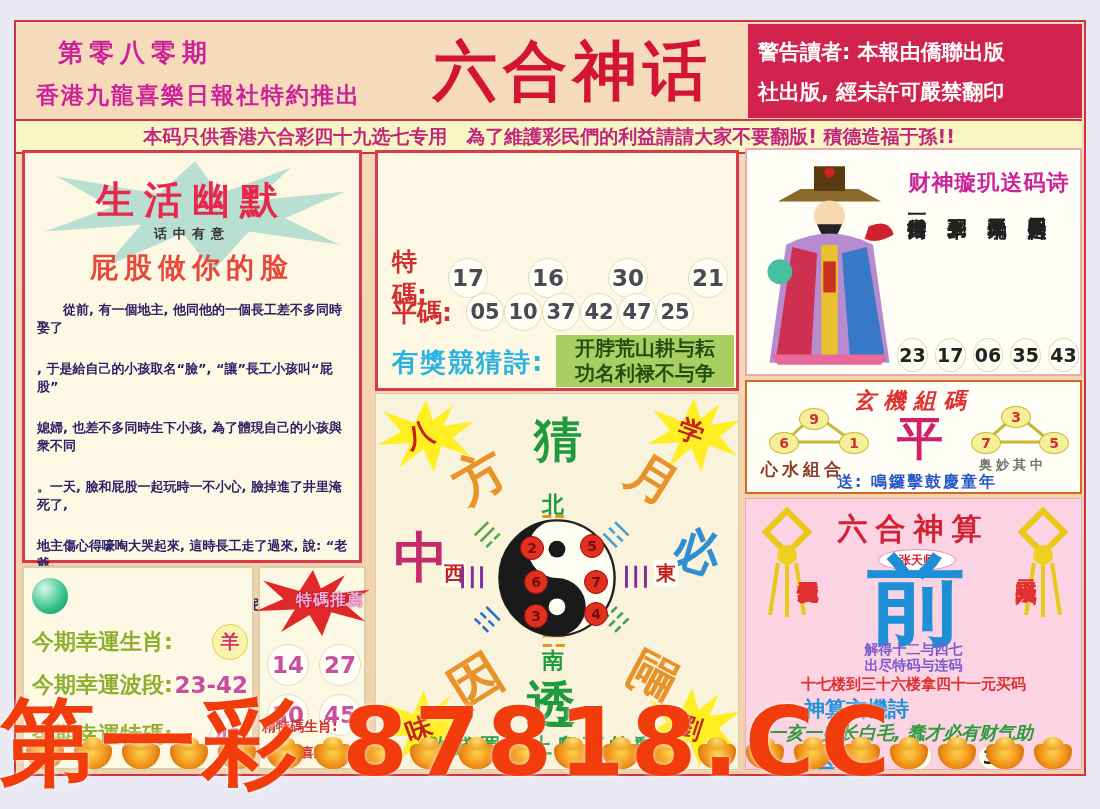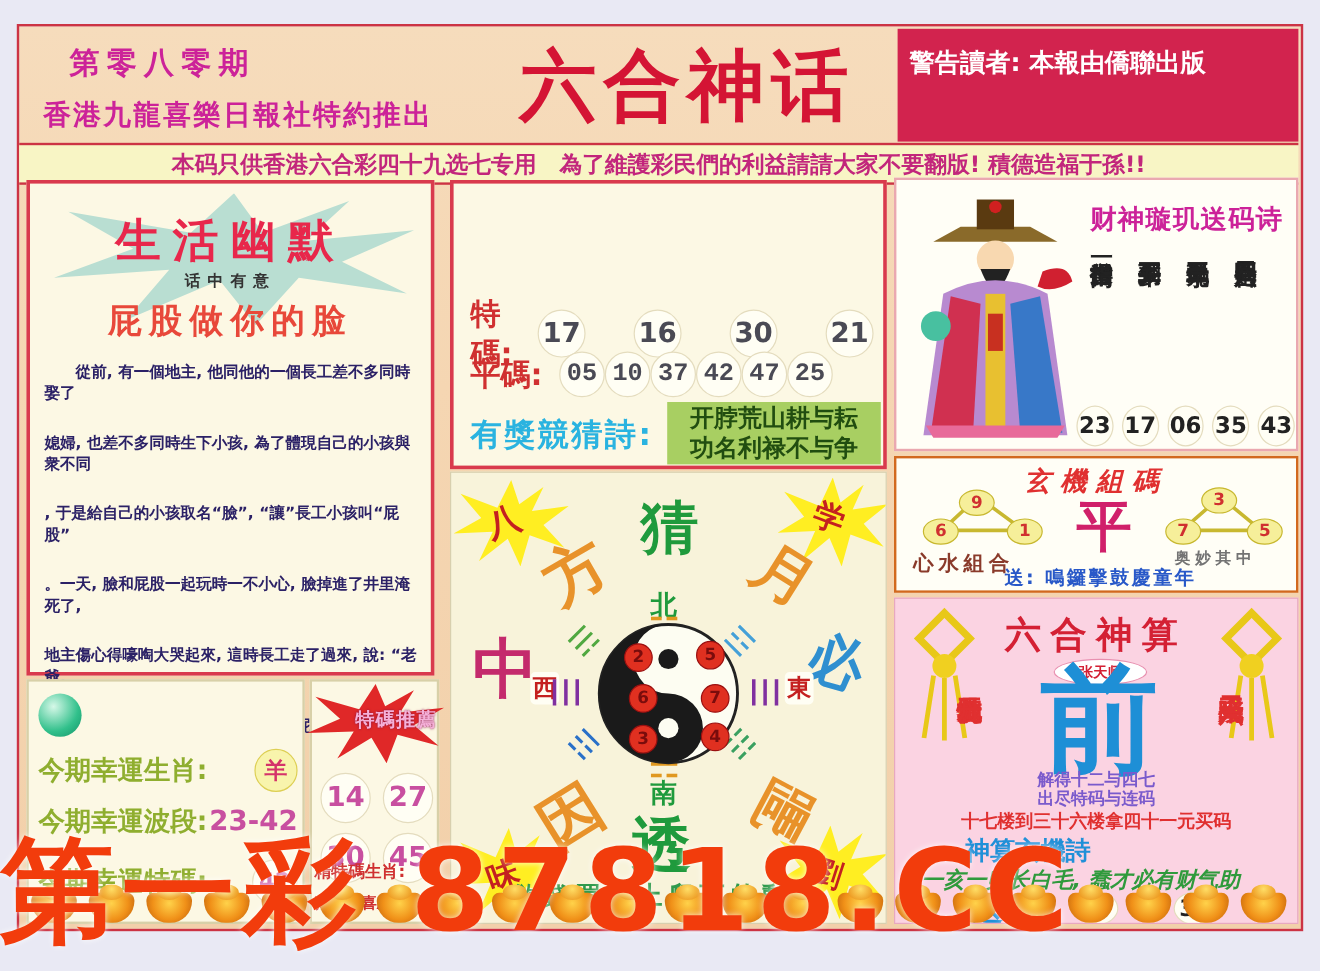--- a/index.html
+++ b/index.html
@@ -25,35 +25,36 @@
 <body>
 
 <div id="stage">
   <div id="paper"></div>
 
   <div class="abs" style="left:58px;top:36px;font-size:25px;font-weight:bold;color:#cc2299;letter-spacing:6px;">第零八零期</div>
   <div class="abs serif" style="left:388px;top:28px;width:370px;text-align:center;font-size:64px;font-weight:bold;color:#d41434;letter-spacing:6px;">六合神话</div>
   <div class="abs" style="left:36px;top:80px;font-size:23px;font-weight:bold;color:#cc2299;letter-spacing:2px;">香港九龍喜樂日報社特約推出</div>
   <div class="abs" style="left:748px;top:24px;width:334px;height:94px;background:#d2234e;color:#fff;font-size:21px;font-weight:bold;padding:8px 10px;box-sizing:border-box;line-height:40px;">
     <div>警告讀者: 本報由僑聯出版</div>
+    <div>社出版, 經未許可嚴禁翻印</div>
   </div>
 
   <div class="abs" style="left:16px;top:119px;width:1066px;height:31px;background:#f8f5c5;border-top:2px solid #cc3344;border-bottom:2px solid #cc3344;display:flex;align-items:center;justify-content:center;">
     <span style="font-size:19px;font-weight:bold;color:#c2267c;">本码只供香港六合彩四十九选七专用　為了維護彩民們的利益請請大家不要翻版! 積德造福于孫!!</span>
   </div>
 
   <div class="panel" style="left:22px;top:150px;width:340px;height:413px;background:#fcf8e4;border:3px solid #d93a4d;">
     <div class="abs flatburst" style="left:20px;top:8px;width:300px;height:110px;background:#b9ded2;"></div>
     <div class="abs" style="left:0;top:22px;width:100%;text-align:center;font-size:38px;font-weight:bold;color:#e8274b;letter-spacing:10px;">生活幽默</div>
     <div class="abs" style="left:0;top:72px;width:100%;text-align:center;font-size:13px;font-weight:bold;color:#333;letter-spacing:6px;">话中有意</div>
     <div class="abs" style="left:0;top:96px;width:100%;text-align:center;font-size:28px;font-weight:bold;color:#e8483a;letter-spacing:6px;">屁股做你的脸</div>
     <div class="abs" style="left:12px;top:148px;width:312px;font-size:13px;font-weight:bold;color:#2b2166;">
       <div style="margin-bottom:23px;text-indent:26px;">從前, 有一個地主, 他同他的一個長工差不多同時娶了</div>
+      <div style="margin-bottom:23px;">, 于是給自己的小孩取名“臉”, “讓”長工小孩叫“屁股”</div>
       <div style="margin-bottom:23px;">媳婦, 也差不多同時生下小孩, 為了體現自己的小孩與衆不同</div>
-      <div style="margin-bottom:23px;">, 于是給自己的小孩取名“臉”, “讓”長工小孩叫“屁股”</div>
       <div style="margin-bottom:23px;">。一天, 臉和屁股一起玩時一不小心, 臉掉進了井里淹死了,</div>
       <div style="margin-bottom:23px;">地主傷心得嚎啕大哭起來, 這時長工走了過來, 說: “老爺,</div>
       <div style="margin-bottom:23px;">別傷心了, 如果你不嫌棄, 就用我的“屁股”給你當“臉”吧</div>
       <div>。”</div>
     </div>
   </div>
 
   <div class="panel" style="left:22px;top:566px;width:232px;height:204px;background:#fcf8e4;border:2px solid #d8d0a8;">
     <div class="abs" style="left:8px;top:10px;width:216px;display:flex;align-items:center;justify-content:space-between;">
       <span style="width:36px;height:36px;border-radius:50%;background:radial-gradient(circle at 35% 30%,#d6f8e8,#31c08b 60%,#139066);display:inline-block;"></span>
@@ -102,21 +103,21 @@
       <span style="font-size:25px;font-weight:bold;color:#d03030;margin-right:18px;">特碼:</span>
       <span style="display:flex;gap:40px;">
         <span class="numcircle" style="width:38px;height:38px;font-size:23px;">17</span>
         <span class="numcircle" style="width:38px;height:38px;font-size:23px;">16</span>
         <span class="numcircle" style="width:38px;height:38px;font-size:23px;">30</span>
         <span class="numcircle" style="width:38px;height:38px;font-size:23px;">21</span>
       </span>
     </div>
     <div class="abs" style="left:14px;top:140px;width:336px;display:flex;align-items:center;">
       <span style="font-size:25px;font-weight:bold;color:#d03030;margin-right:14px;">平碼:</span>
-      <span style="display:flex;font-family:Liberation Mono, monospace;">
+      <span style="display:flex;">
         <span class="numcircle" style="width:36px;height:36px;font-size:21px;">05</span>
         <span class="numcircle" style="width:36px;height:36px;font-size:21px;">10</span>
         <span class="numcircle" style="width:36px;height:36px;font-size:21px;">37</span>
         <span class="numcircle" style="width:36px;height:36px;font-size:21px;">42</span>
         <span class="numcircle" style="width:36px;height:36px;font-size:21px;">47</span>
         <span class="numcircle" style="width:36px;height:36px;font-size:21px;">25</span>
       </span>
     </div>
     <div class="abs" style="left:14px;top:192px;font-size:26px;font-weight:bold;color:#2ab3e0;letter-spacing:2px;">有獎競猜詩:</div>
     <div class="abs" style="left:178px;top:182px;width:178px;height:52px;background:#a8cf62;display:flex;flex-direction:column;align-items:center;justify-content:center;">

